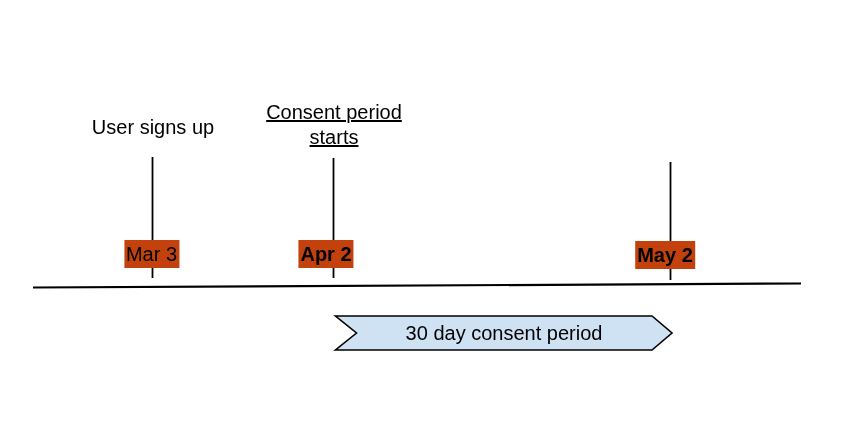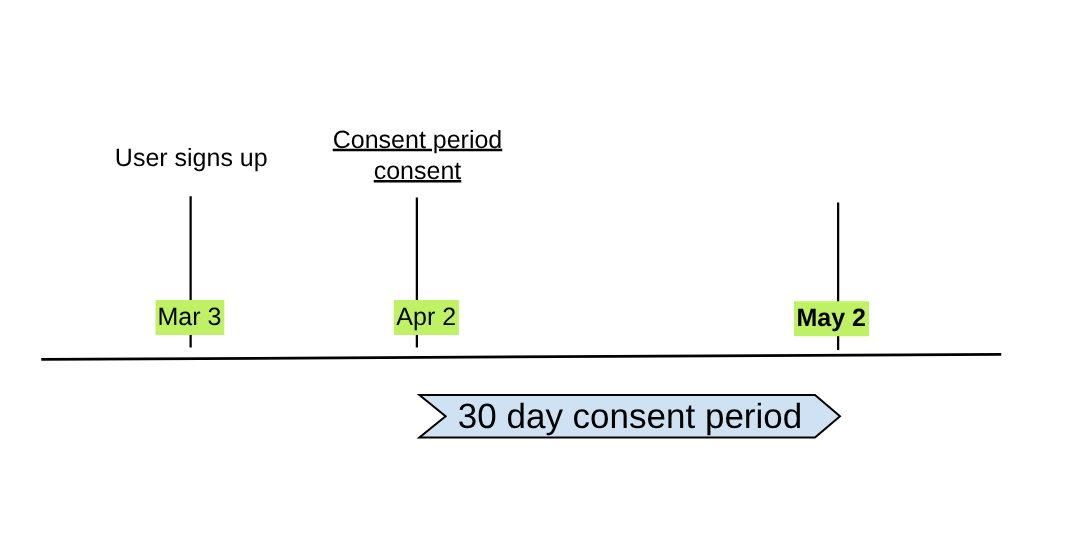--- a/index.html
+++ b/index.html
@@ -39,33 +39,33 @@
     position: absolute;
     transform: translateX(-50%);
     text-align: center;
     font-size: 20px;
     line-height: 25px;
     white-space: nowrap;
   }
   .date-label {
     position: absolute;
     transform: translateX(-50%);
-    background: #bef264;
+    background: #c2410c;
     font-size: 20px;
     line-height: 28px;
     padding: 0 2px;
     white-space: nowrap;
   }
   .banner-label {
     position: absolute;
     left: 336px;
     top: 322px;
     width: 336px;
     text-align: center;
-    font-size: 28px;
+    font-size: 20px;
     line-height: 22px;
     white-space: nowrap;
   }
 </style>
 </head>
 <body>
 
 <div class="canvas">
 
   <svg class="gfx" width="852" height="426" viewBox="0 0 852 426">
@@ -75,27 +75,27 @@
     <line class="axis" x1="33" y1="287.5" x2="801" y2="283.5"></line>
     <polygon class="banner-shape" points="335.5,316 652,316 672,333 652,350 335.5,350 356.5,333" fill="#cfe2f3"></polygon>
   </svg>
 
   <div class="event-label" style="left:153px; top:115px;">
     <div>User signs up</div>
   </div>
 
   <div class="event-label" style="left:334px; top:100px;text-decoration:underline;">
     <div>Consent period</div>
-    <div>consent</div>
+    <div>starts</div>
   </div>
 
   <div class="event-label" style="left:666px; top:102px;">
   </div>
 
   <div class="date-label" style="left:151.5px; top:240px;">Mar 3</div>
 
-  <div class="date-label" style="left:341px; top:240px;">Apr 2</div>
+  <div class="date-label" style="left:326px; top:240px;font-weight:bold;">Apr 2</div>
 
   <div class="date-label" style="left:665px; top:241px;font-weight:bold;">May 2</div>
 
   <div class="banner-label">30 day consent period</div>
 
 </div>
 
 </body></html>

